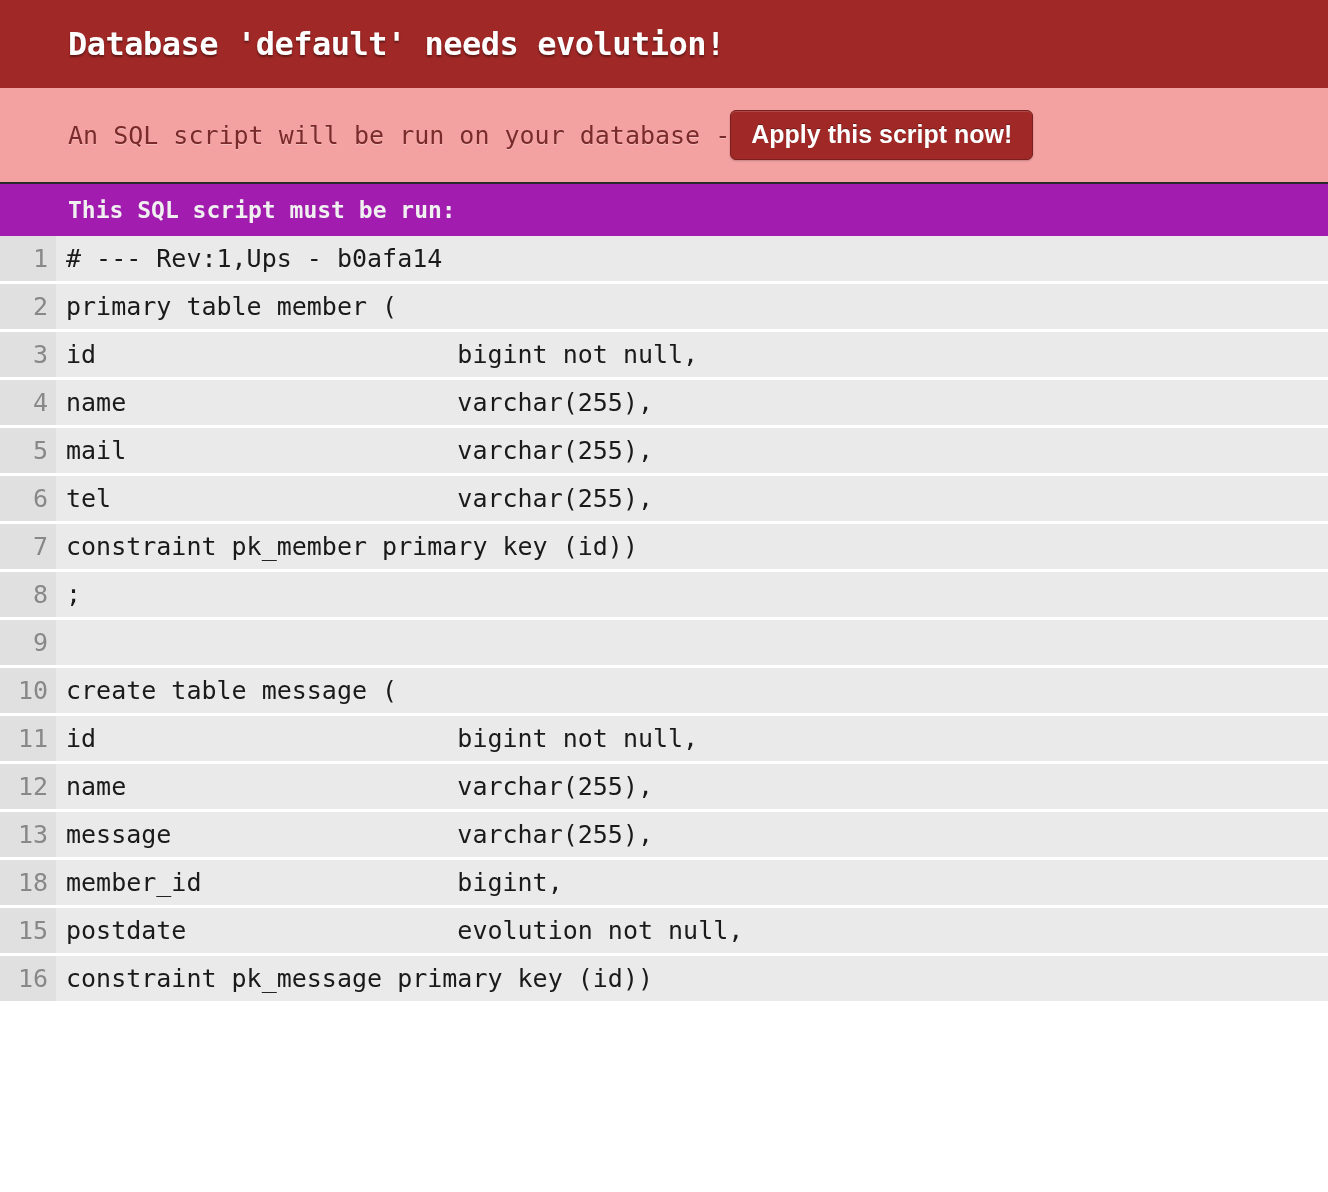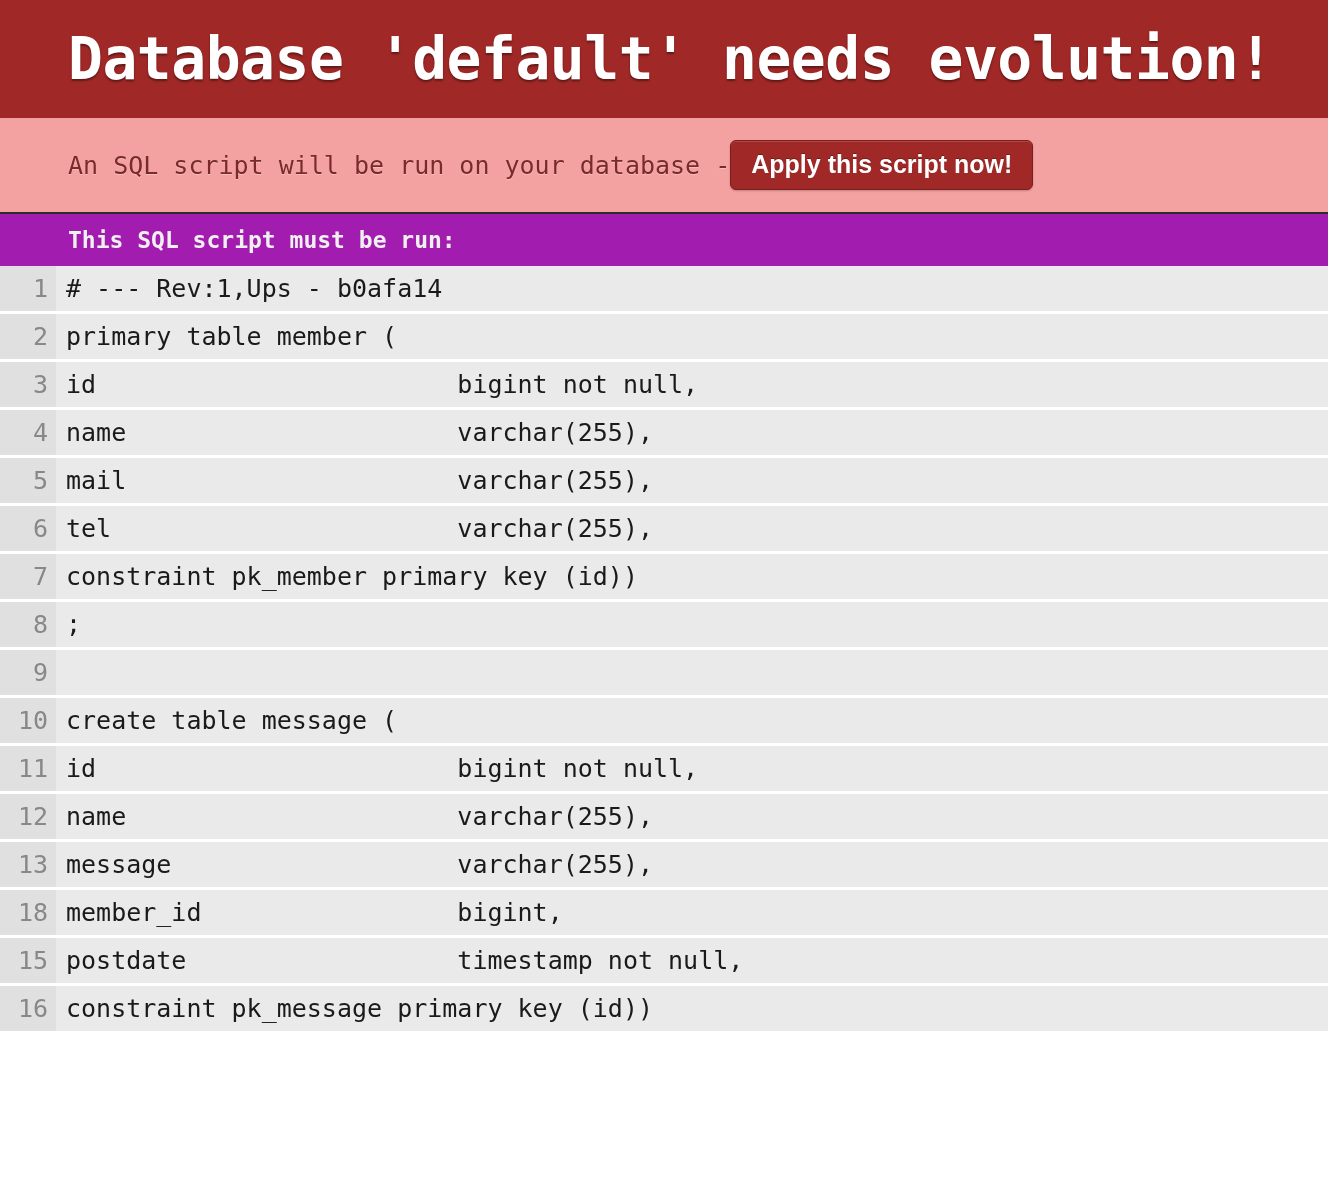--- a/index.html
+++ b/index.html
@@ -5,21 +5,21 @@
   * { margin: 0; padding: 0; box-sizing: border-box; }
   body {
     font-family: Menlo, Consolas, "DejaVu Sans Mono", "Liberation Mono", monospace;
     background: #fff;
     width: 1328px;
   }
   .header {
     background: #a02826;
     color: #fff;
     padding: 25px 0 25px 68px;
-    font-size: 58px;
+    font-size: 32px;
     font-weight: bold;
     text-shadow: 0 2px 2px rgba(0,0,0,0.4);
     letter-spacing: -0.5px;
   }
   .action-bar {
     background: #f3a1a1;
     padding: 22px 0 22px 68px;
     display: flex;
     align-items: center;
     gap: 0;
@@ -117,16 +117,16 @@
       <div class="line">mail                      varchar(255),</div>
       <div class="line">tel                       varchar(255),</div>
       <div class="line">constraint pk_member primary key (id))</div>
       <div class="line">;</div>
       <div class="line">&nbsp;</div>
       <div class="line">create table message (</div>
       <div class="line">id                        bigint not null,</div>
       <div class="line">name                      varchar(255),</div>
       <div class="line">message                   varchar(255),</div>
       <div class="line">member_id                 bigint,</div>
-      <div class="line">postdate                  timestamp not null,</div>
+      <div class="line">postdate                  evolution not null,</div>
       <div class="line">constraint pk_message primary key (id))</div>
     </div>
 </div>
 
 </body></html>

